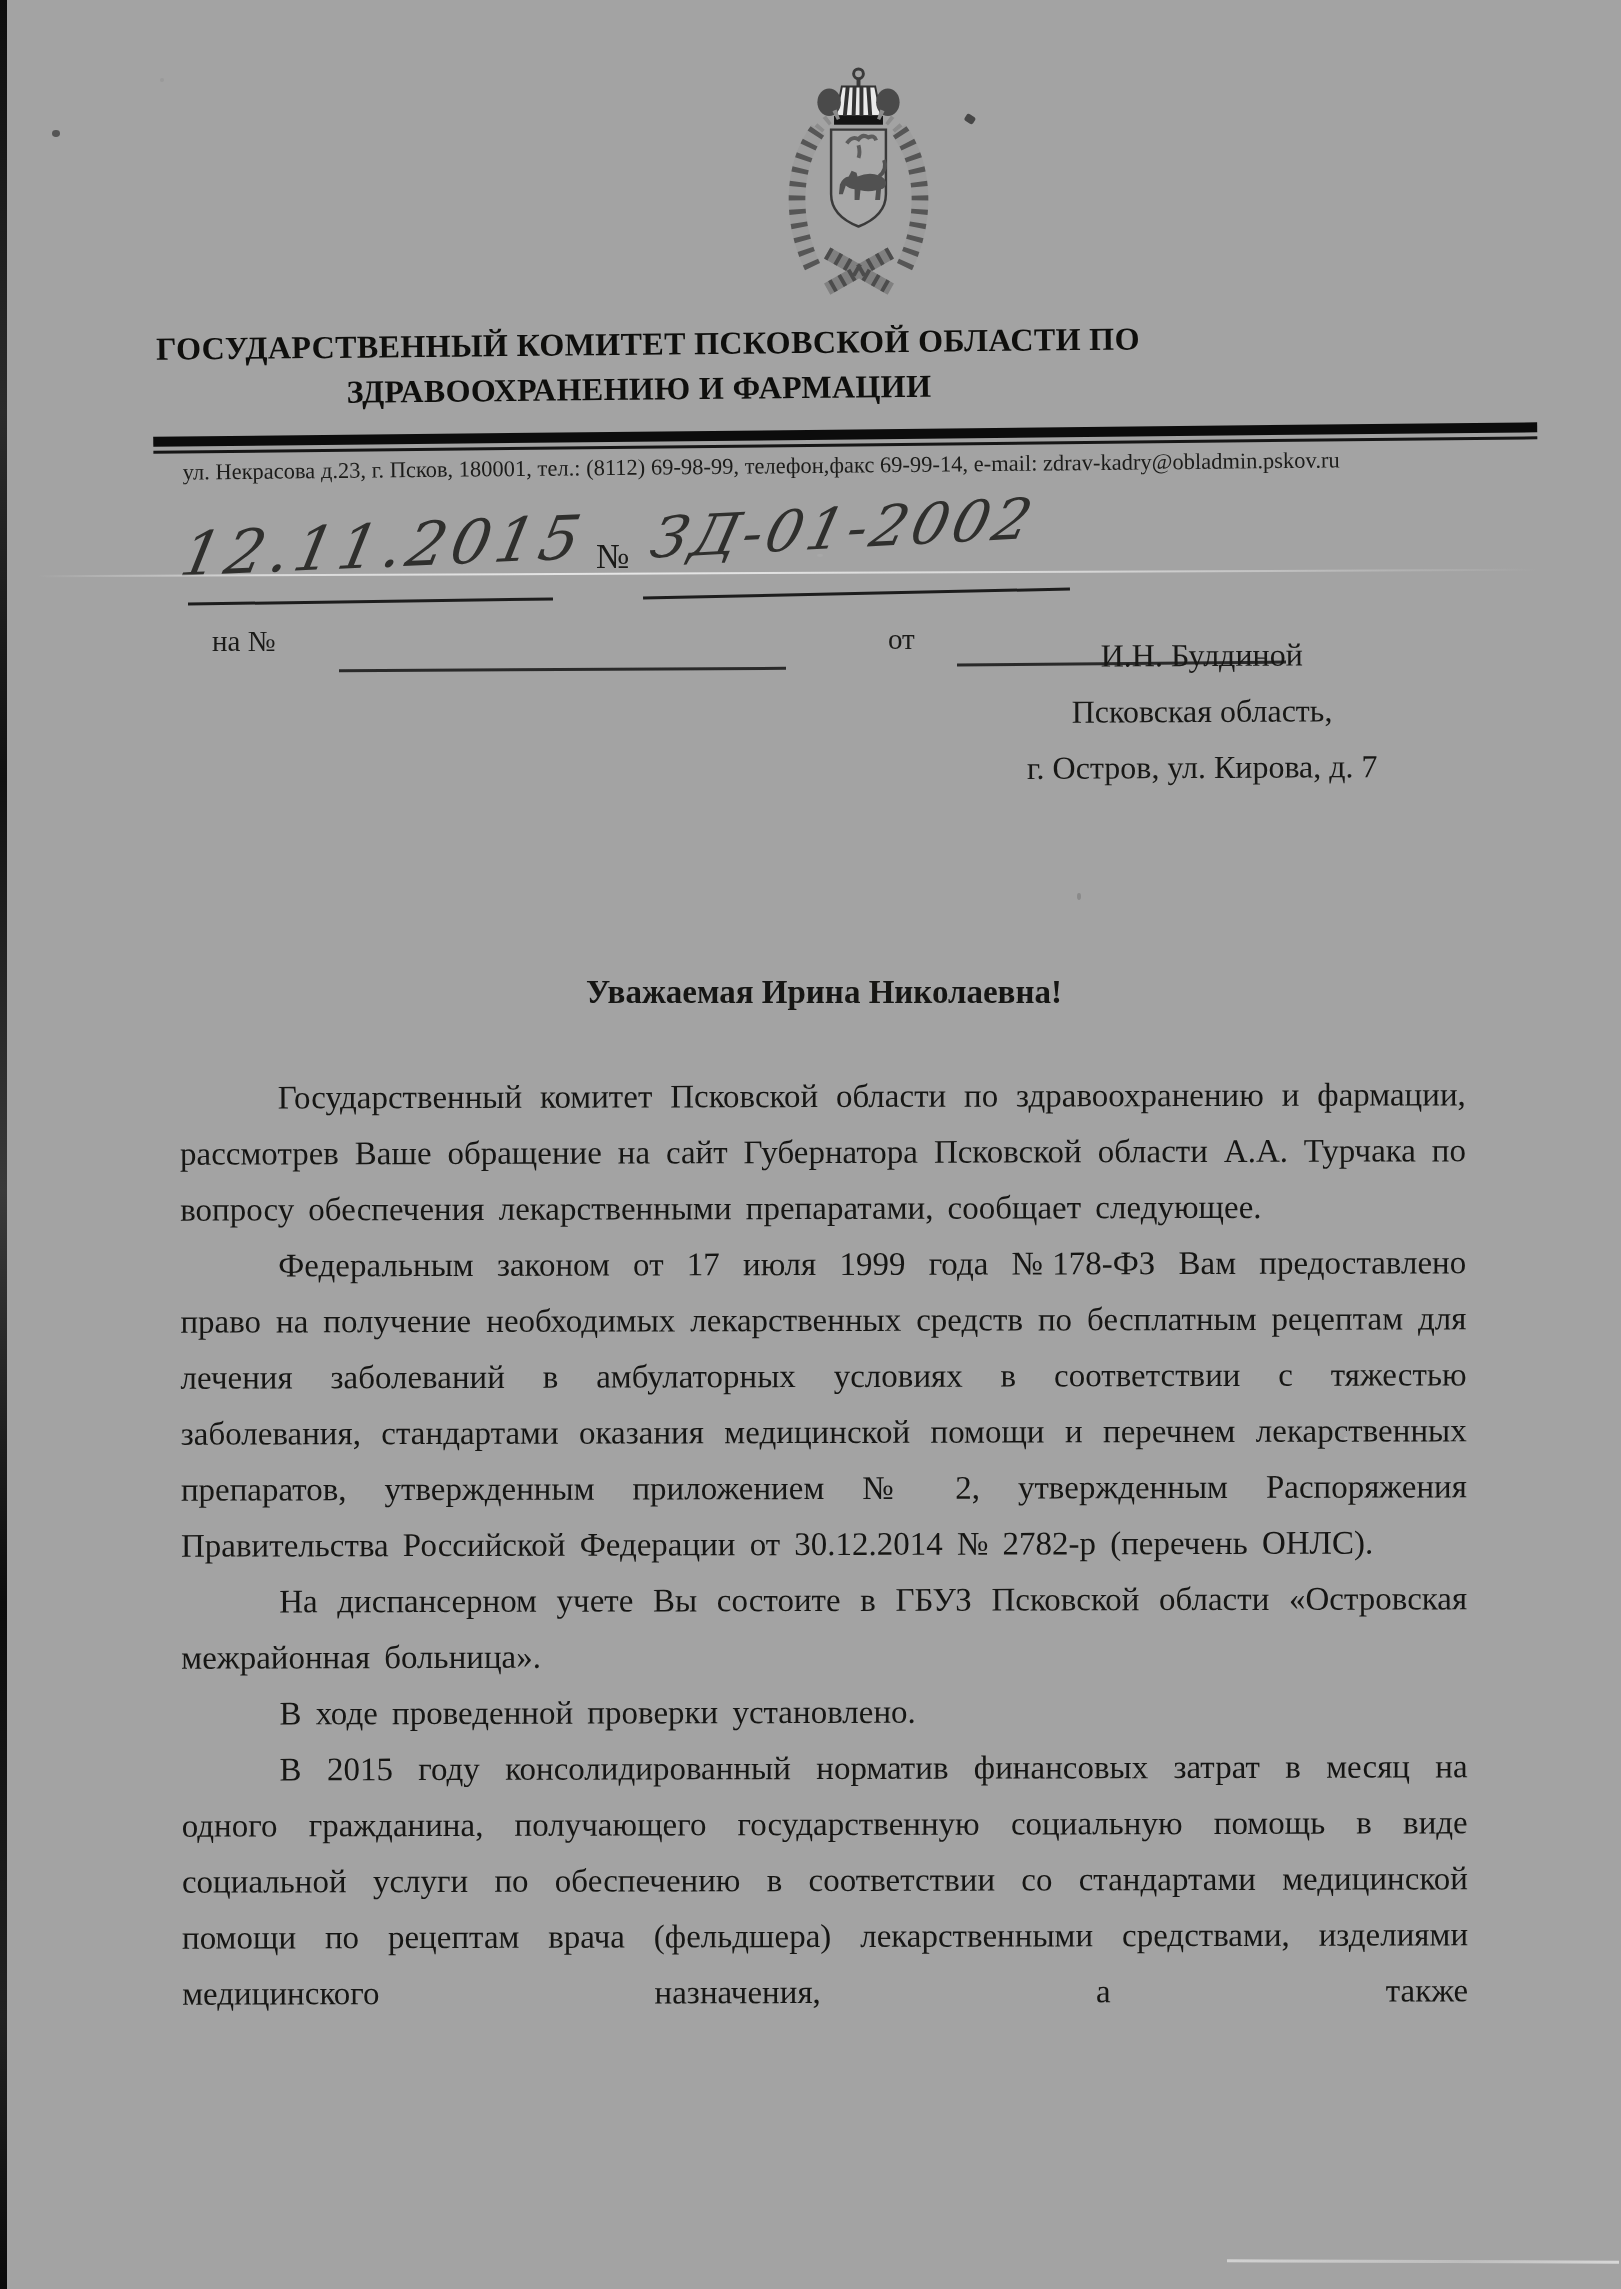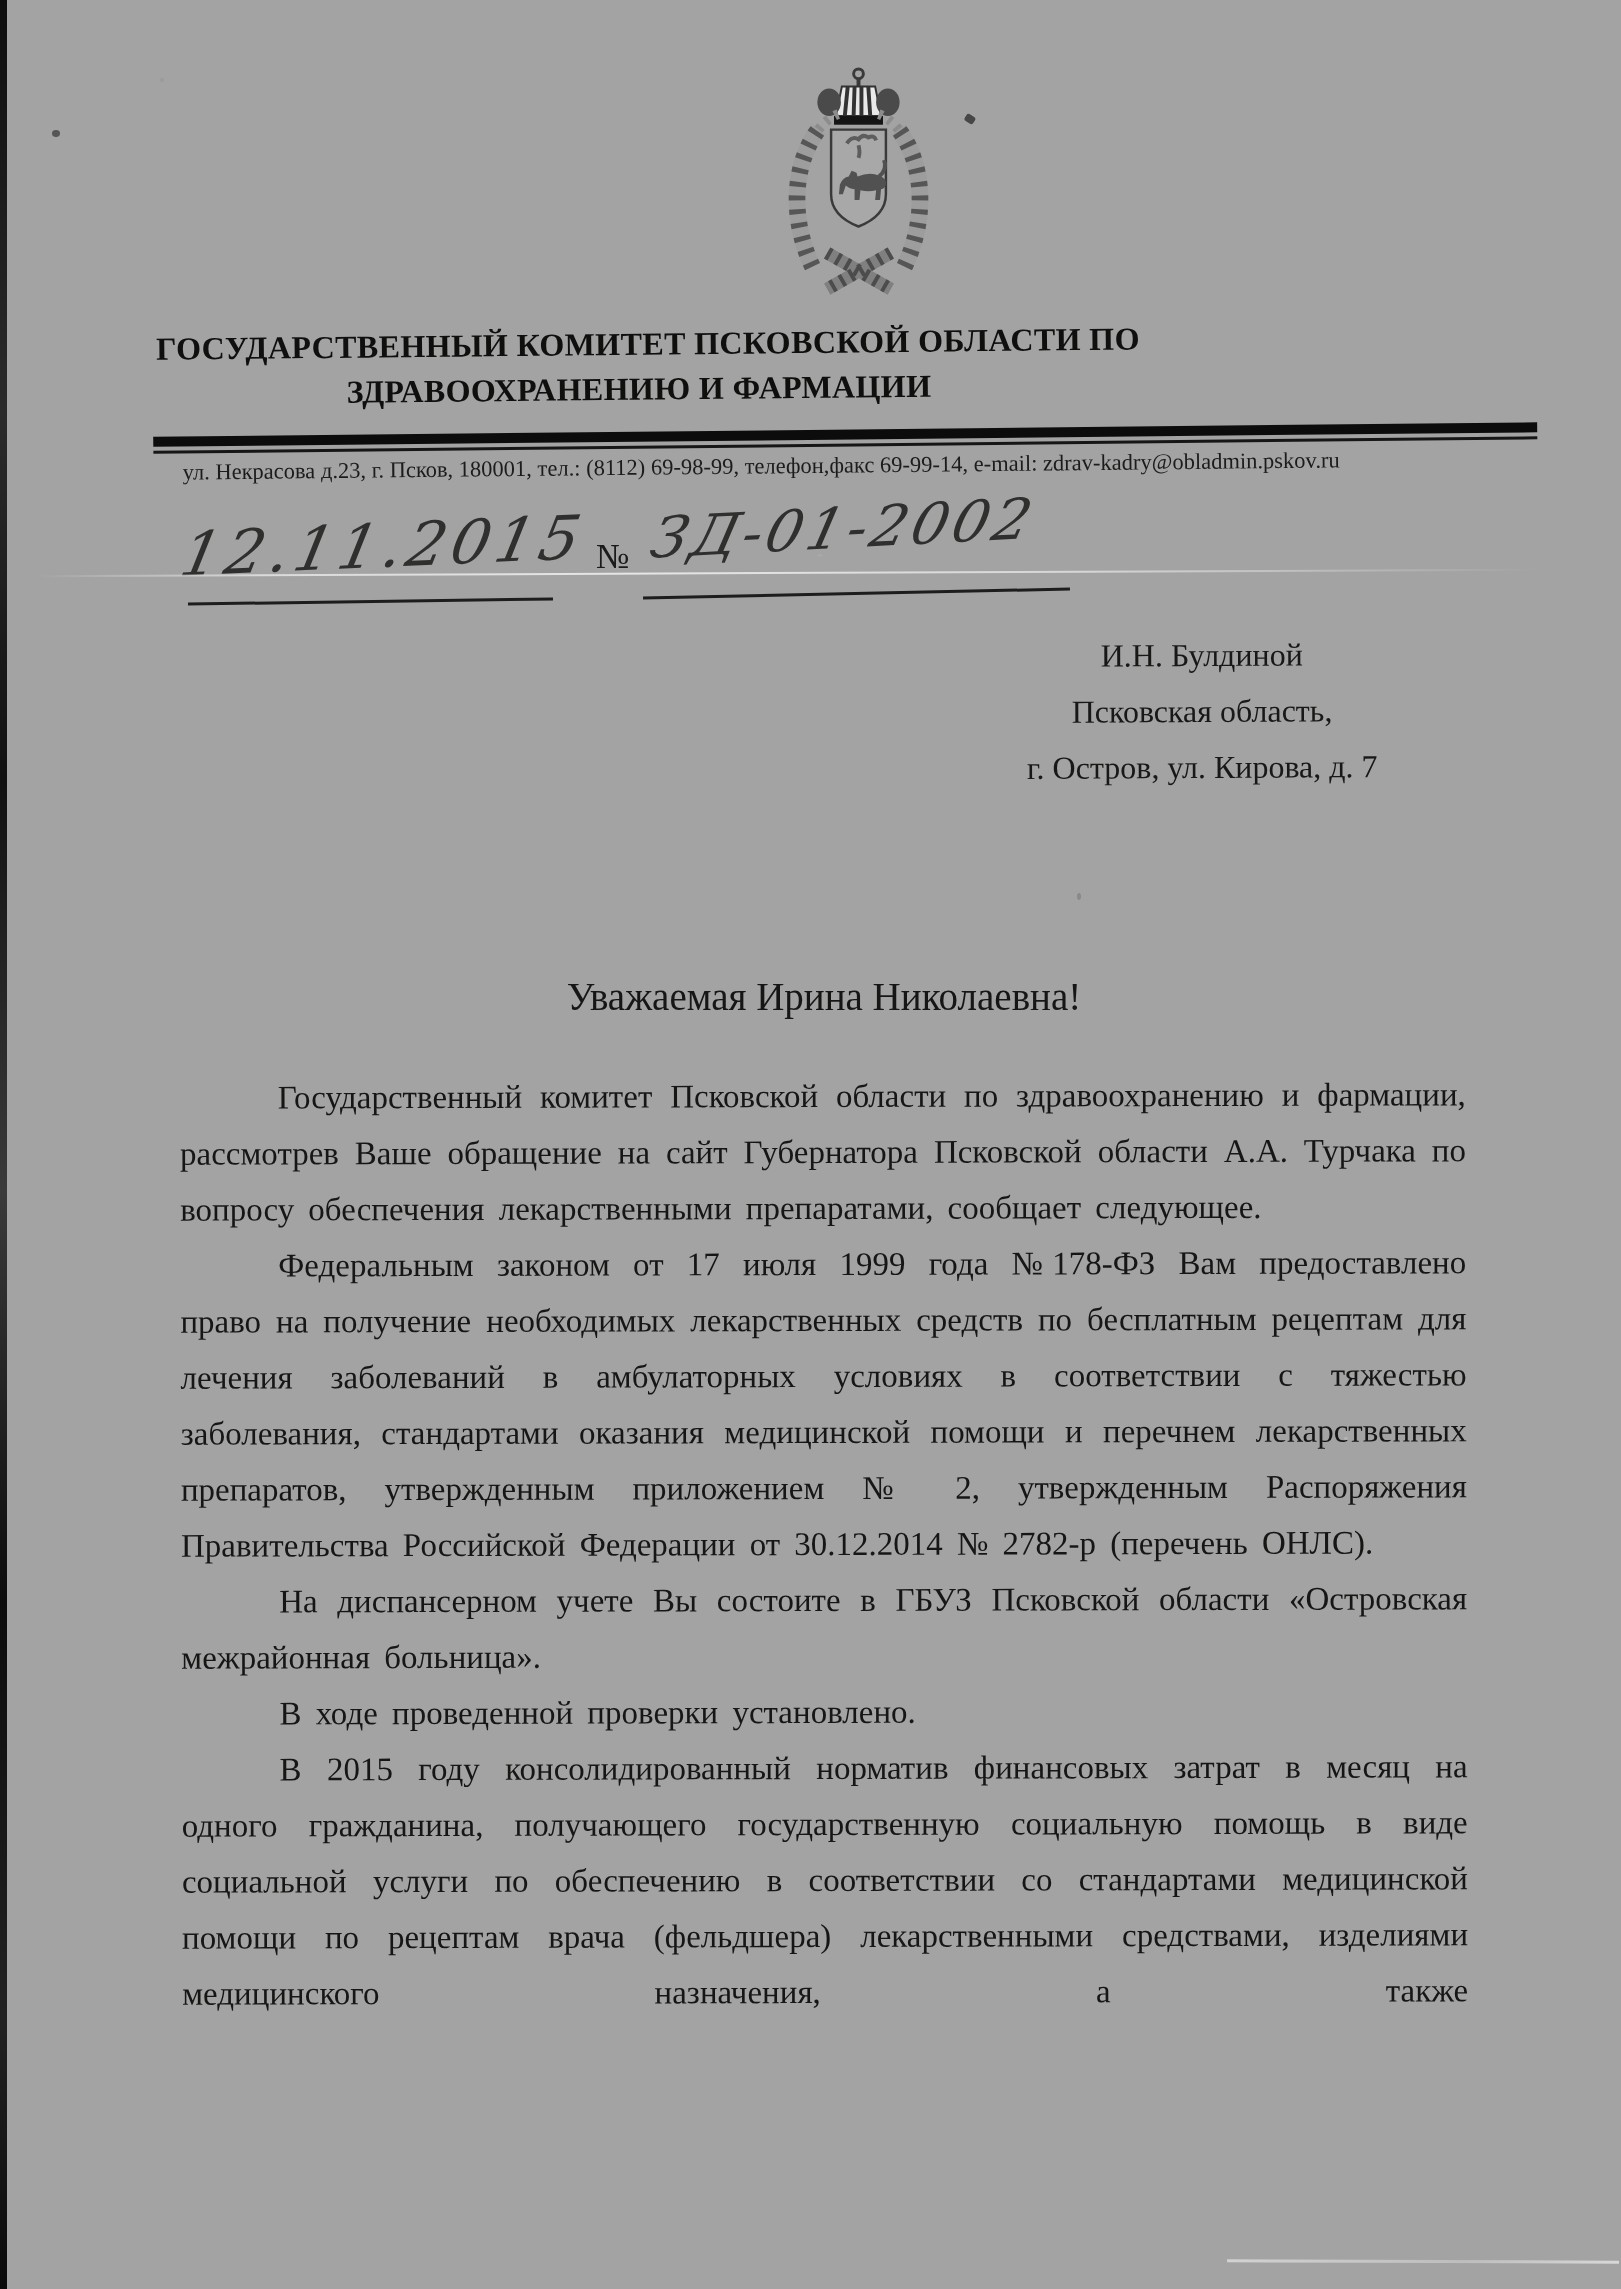--- a/index.html
+++ b/index.html
@@ -73,21 +73,21 @@
   
   .recipient{
     position:absolute;left:998px;top:627px;width:408px;
     text-align:center;font-size:32px;line-height:56px;
     transform:rotate(-0.3deg);color:#181816;
   }
 
   
   .salutation{
     position:absolute;left:181px;top:974px;width:1286px;
-    text-align:center;font-size:39px;color:#161614;
+    text-align:center;font-size:33px;color:#161614;font-weight:bold;
   }
 
   
   .letter-body{
     position:absolute;left:181px;top:1068px;width:1286px;
     font-size:33px;line-height:56px;text-align:justify;
     word-spacing:5.9px;color:#161614;
     transform:rotate(-0.15deg);
   }
   .letter-body p{margin:0;text-indent:98px;}
@@ -152,20 +152,26 @@
   </div>
 
   <div class="hw hw-date">12.11.2015</div>
   <div class="num-sign">№</div>
   <div class="hw hw-num">ЗД-01-2002</div>
   <div class="u-date"></div>
   <div class="u-num"></div>
 
   <div class="artifact-1"></div>
 
+  <div class="reply-row">
+    <span class="lbl-na">на №</span>
+    <div class="u-na"></div>
+    <span class="lbl-ot">от</span>
+    <div class="u-ot"></div>
+  </div>
 
   <div class="recipient">
     <div>И.Н. Булдиной</div>
     <div>Псковская область,</div>
     <div>г. Остров,  ул. Кирова, д. 7</div>
   </div>
 
   <div class="salutation">Уважаемая Ирина Николаевна!</div>
 
   <div class="letter-body">

